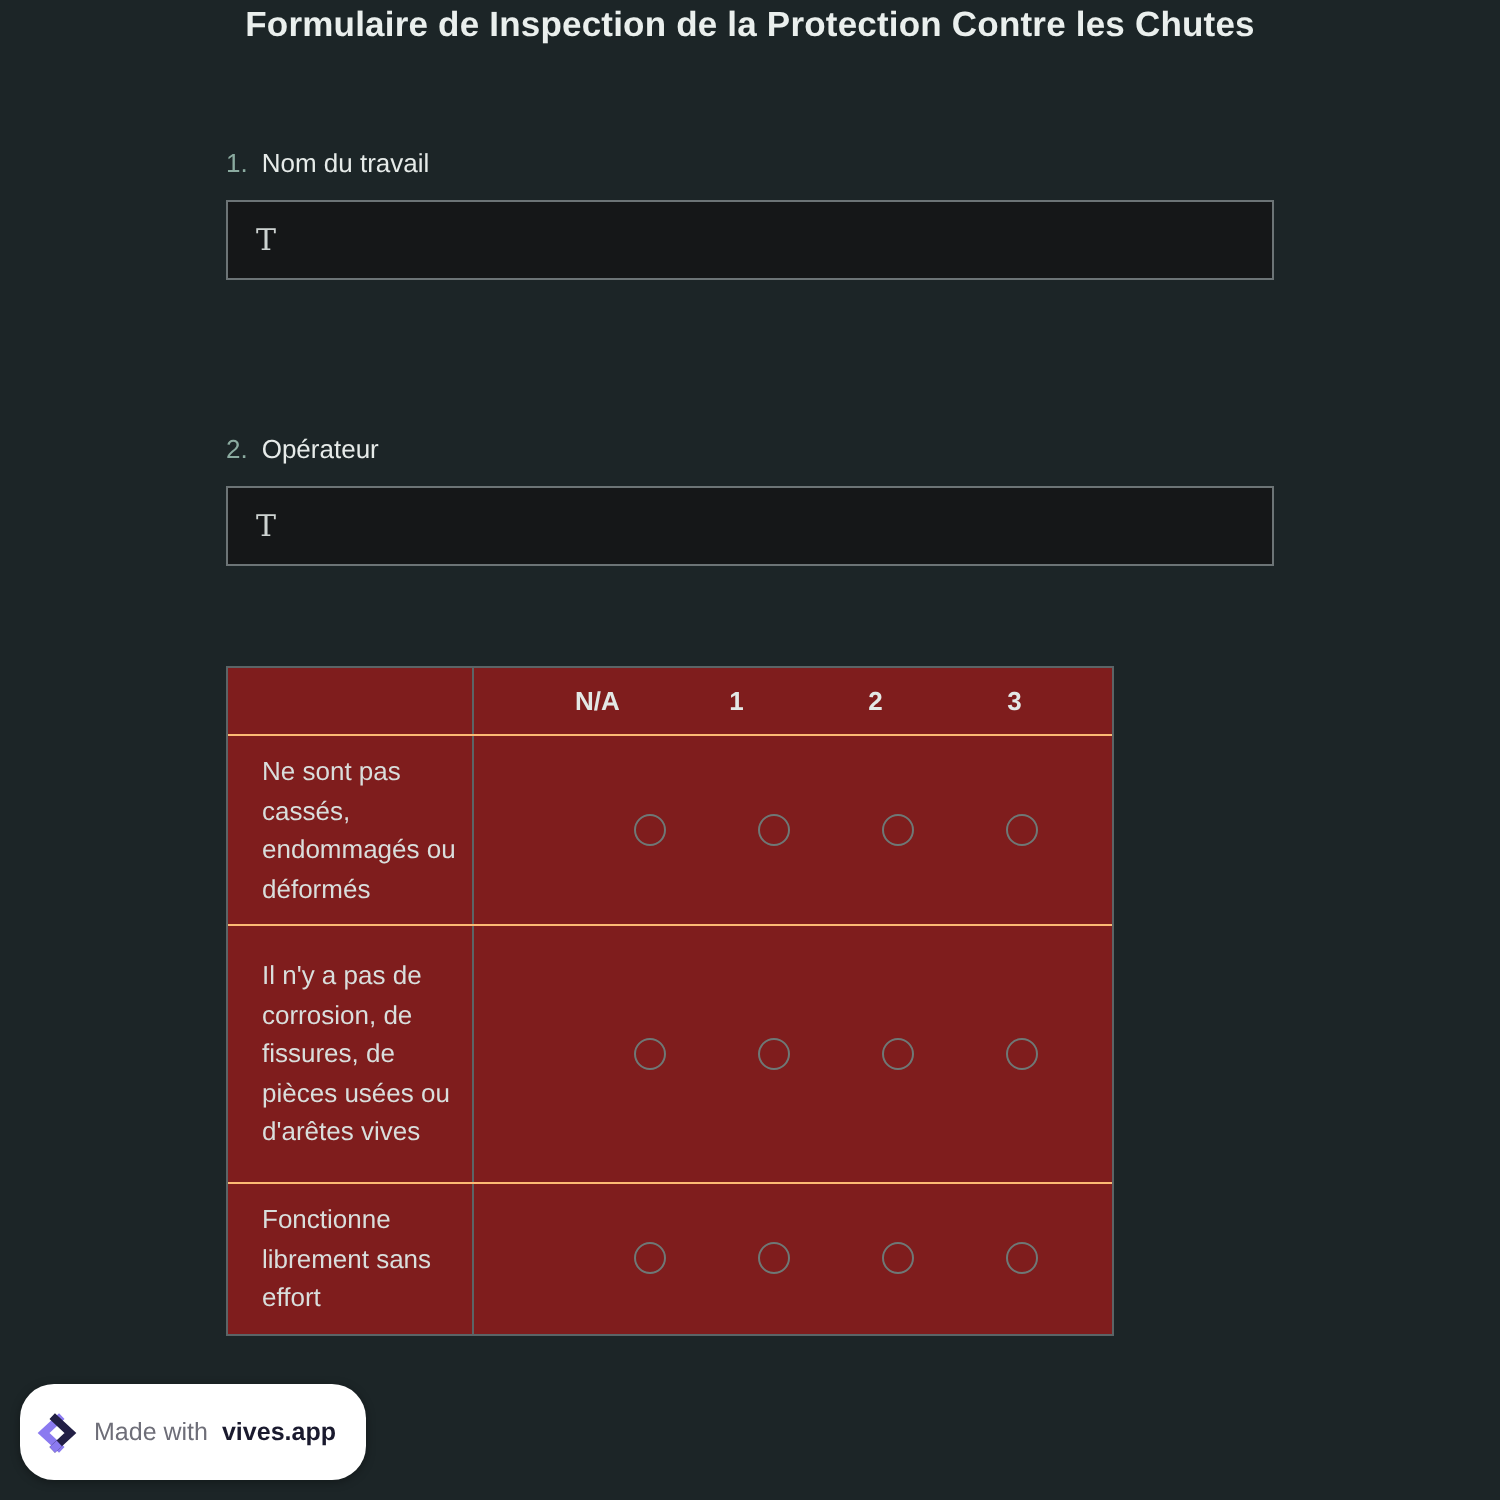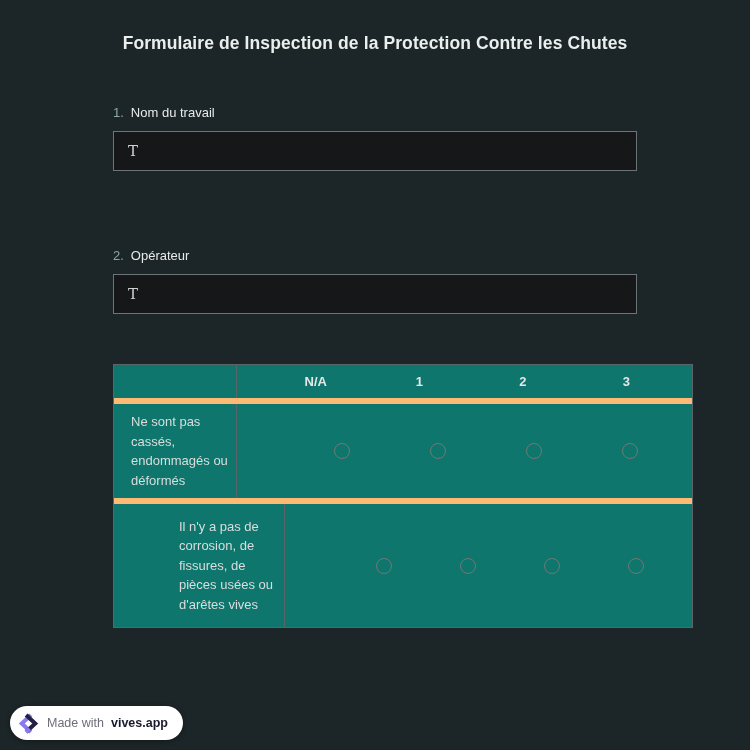--- a/index.html
+++ b/index.html
@@ -8,21 +8,20 @@
     background:#1C2527;
     font-family:"Liberation Sans", sans-serif;
     position:relative;
     overflow:hidden;
     color:#E6EBE9;
   }
   .content { width:524px; margin:0 auto; }
 
   .form-title {
     width:524px; margin:0 auto;
-    padding-top:31px;
     font-size:17.5px; line-height:25px;
     font-weight:700; text-align:center;
     color:#EAEFED; letter-spacing:.1px;
   }
 
   .question { }
   .q1 { margin-top:50px; }
   .q2 { margin-top:78px; }
   .q3 { margin-top:50px; }
 
@@ -38,52 +37,52 @@
     cursor:text;
   }
   .t-glyph {
     font-family:"DejaVu Serif", serif;
     font-size:15px; color:#CDD3D1;
   }
 
   .matrix {
     margin-top:12px;
     border:1px solid #5B6466;
-    background:#0f766e;
-    width:580px;
+    background:#7f1d1d;
+    width:444px;
   }
   .m-row { display:flex; align-items:stretch; }
-  .m-row + .m-row { border-top:6px solid #fdba74;gap:30px; }
+  .m-row + .m-row { border-top:1px solid #fdba74;gap:30px; }
   .m-label {
     width:123px; flex:0 0 123px;
     border-right:1px solid #5B6466;
     padding:8px 8px 8px 17px;
     display:flex; align-items:center;
     font-size:13px; line-height:19.5px; color:#D9DEDC;
   }
   .m-opts {
     flex:1; display:flex; align-items:stretch;
     padding-left:27px; padding-right:14px;
   }
   .m-opt { flex:1; display:flex; align-items:center; justify-content:center; }
   .m-header { height:33px; }
   .m-header .m-opt { font-size:13px; font-weight:700; color:#E3E8E6; }
   .row-a { min-height:95px; }
-  .row-b { min-height:129px;padding-left:48px; }
+  .row-b { min-height:129px; }
   .row-c { min-height:70px; }
 
   .radio {
     width:16px; height:16px;
     border:1.5px solid #6E7876; border-radius:50%;
     cursor:pointer;
   }
 
   .badge {
     position:absolute; left:10px; bottom:10px;
-    height:34px;
+    height:48px;
     background:#FFFFFF;
     border-radius:17px;
     display:flex; align-items:center;
     padding:0 15px 0 7px;
     gap:7px;
     cursor:pointer;
     box-shadow:0 1px 5px rgba(0,0,0,.35);
   }
   .badge-made { font-size:12.5px; color:#6E6E78; white-space:nowrap; }
   .badge-brand { font-size:12.5px; color:#1A1A2E; font-weight:700; white-space:nowrap; }
@@ -162,20 +161,39 @@
               </div>
             <div class="m-opt">
                 <span class="radio"></span>
               </div>
             <div class="m-opt">
                 <span class="radio"></span>
               </div>
           </div>
         </div>
 
+        <div class="m-row row-c">
+          <div class="m-label">
+            <span>Fonctionne librement sans effort</span>
+          </div>
+          <div class="m-opts">
+            <div class="m-opt">
+                <span class="radio"></span>
+              </div>
+            <div class="m-opt">
+                <span class="radio"></span>
+              </div>
+            <div class="m-opt">
+                <span class="radio"></span>
+              </div>
+            <div class="m-opt">
+                <span class="radio"></span>
+              </div>
+          </div>
+        </div>
 
       </div>
     </section>
 
   </div>
 
   <div class="badge">
     <svg width="23" height="23" viewBox="0 0 24 24">
       <path d="M14.5 3.2 L5 12 L14.5 20.8" fill="none" stroke="#8B7AF0" stroke-width="4.2"></path>
       <path d="M9.5 3.2 L19 12 L9.5 20.8" fill="none" stroke="#221F45" stroke-width="4.2"></path>

